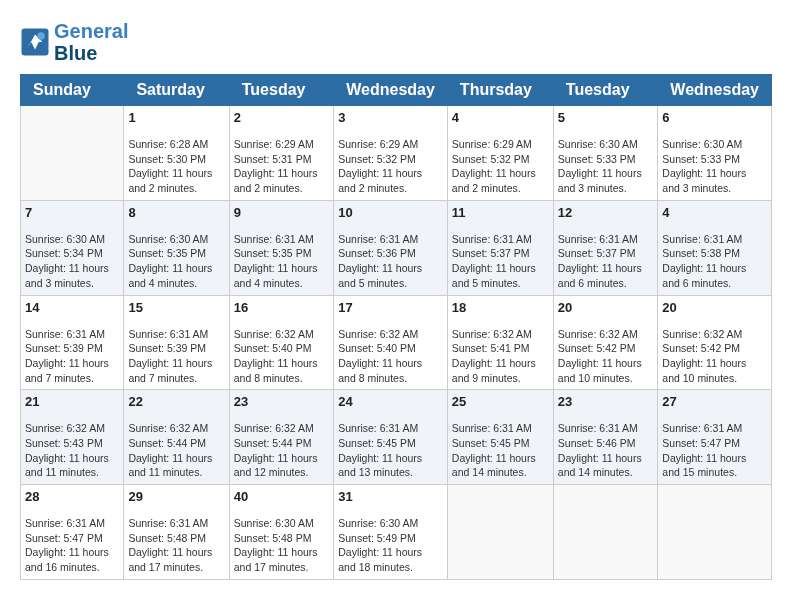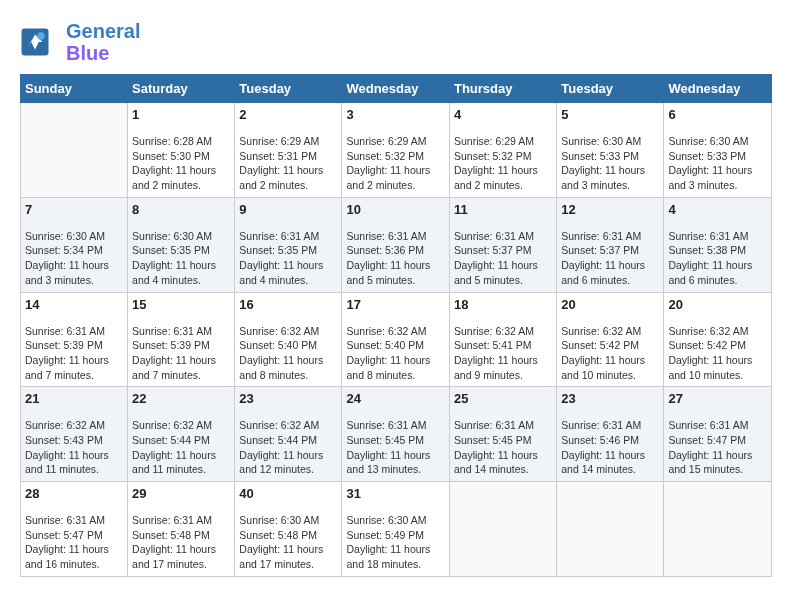--- a/index.html
+++ b/index.html
@@ -12,21 +12,21 @@
     }
     .header {
       display: flex;
       justify-content: space-between;
       align-items: flex-start;
       margin-bottom: 10px;
     }
     .logo {
       display: flex;
       align-items: center;
-      gap: 16px;
+      gap: 4px;
     }
     .logo-text {
       font-size: 20px;
       font-weight: bold;
       color: #1a1a2e;
       line-height: 1.1;
     }
     .logo-text span {
       color: #3a7fc1;
     }
@@ -47,23 +47,23 @@
       color: #555;
     }
     .calendar {
       width: 100%;
       border-collapse: collapse;
       font-size: 11px;
     }
     .calendar th {
       background: #2e6da4;
       color: #fff;
-      padding: 6px 4px;
+      padding: 6px 12px;
       text-align: left;
-      font-size: 13px;
+      font-size: 16px;
       font-weight: bold;
       border: 1px solid #2e6da4;
     }
     .calendar td {
       border: 1px solid #ccc;
       vertical-align: top;
       padding: 4px;
       width: 108px;
       height: 90px;
       background: #fff;
@@ -94,21 +94,21 @@
 <div class="header">
   <div class="logo">
     <svg class="logo-icon" viewBox="0 0 40 40">
       <rect x="2" y="2" width="36" height="36" rx="4" fill="#2e6da4"></rect>
       <polygon points="10,28 20,10 30,20 25,20 20,30 15,20" fill="white"></polygon>
       <circle cx="28" cy="12" r="5" fill="#5aaae0"></circle>
     </svg>
     <div>
       <div class="logo-text">
         <span>General</span><br>
-        <span style="color:#8b5cf6;">Blue</span>
+        <span style="color:#0c4a6e;">Blue</span>
       </div>
     </div>
   </div>
   <div class="title-section">
     <div class="month-title"></div>
     <div class="subtitle"></div>
   </div>
 </div>
 
 <table class="calendar">

